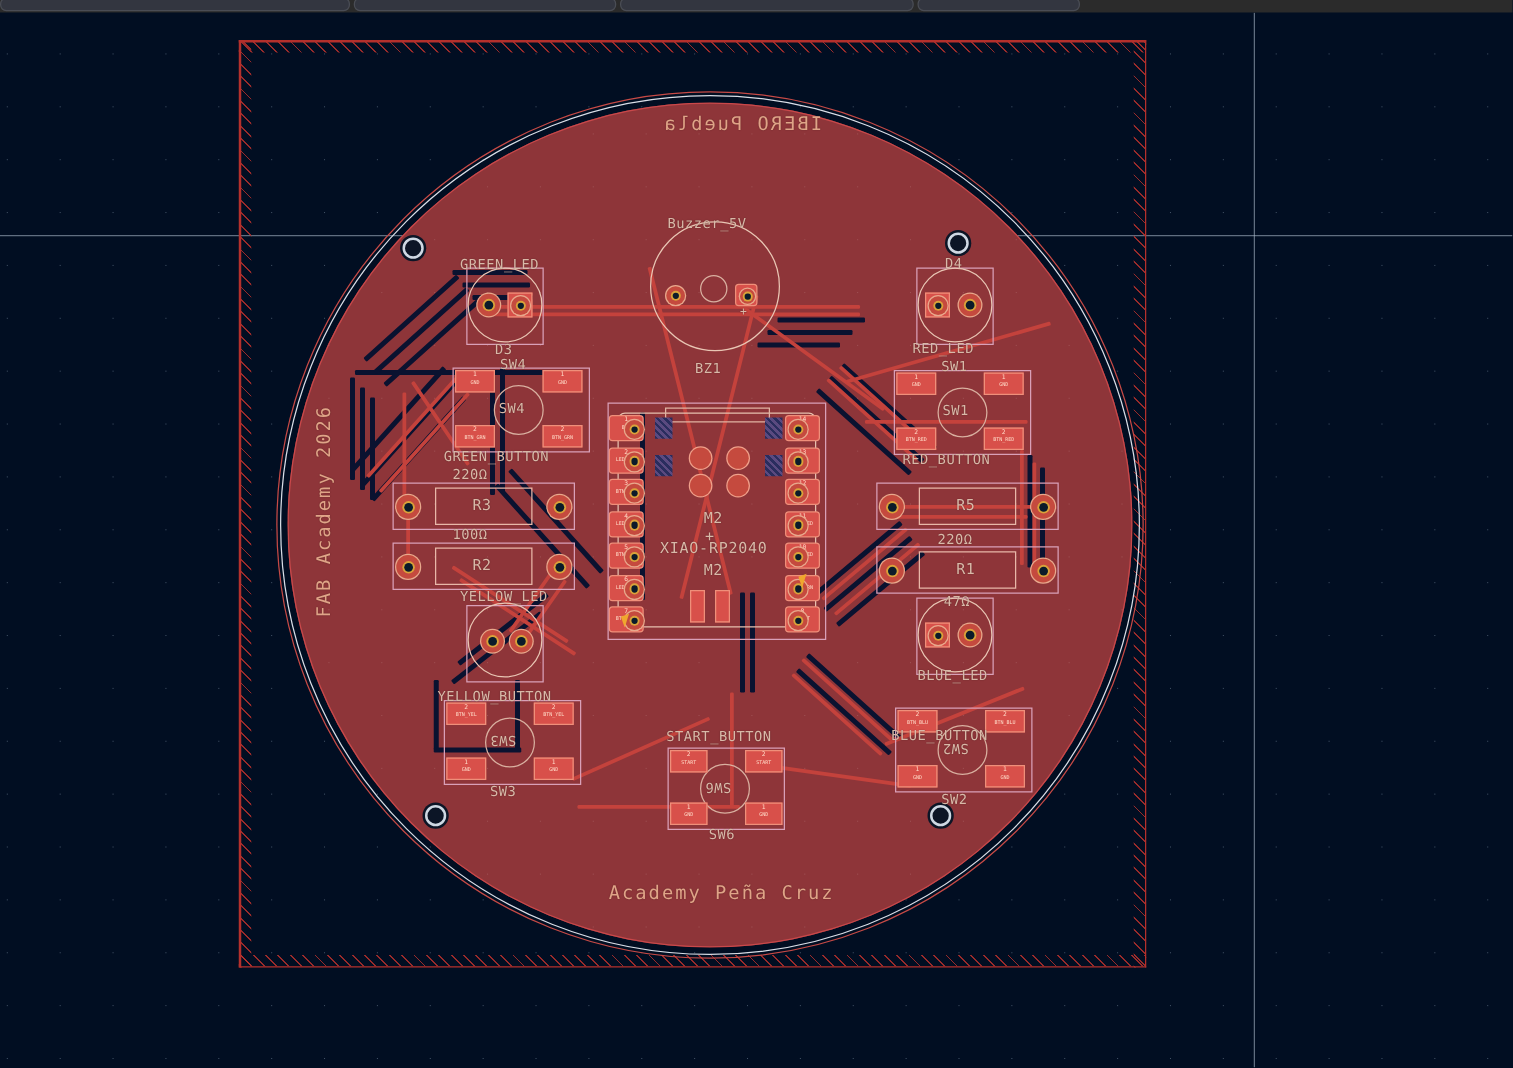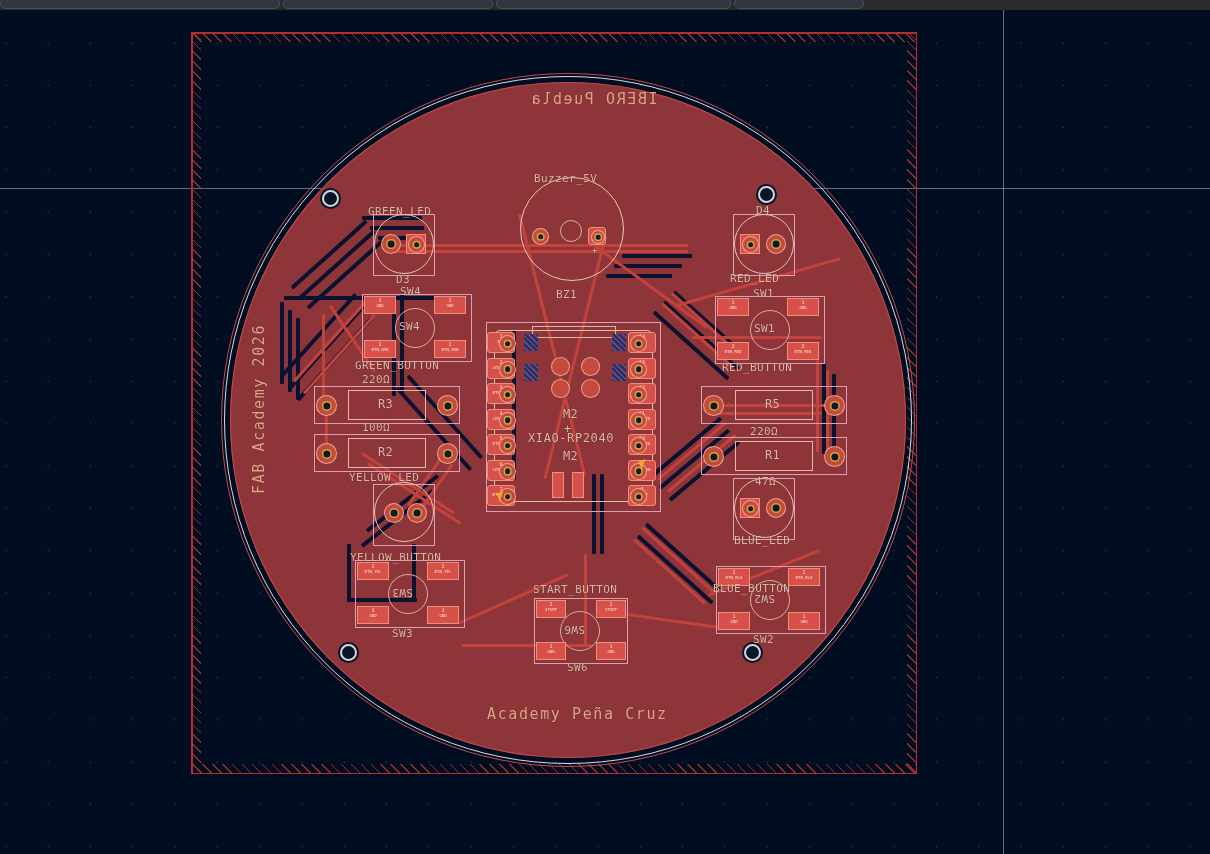--- a/index.html
+++ b/index.html
@@ -416,21 +416,21 @@
     <div class="silk" style="left:508px;top:199px">RED_LED</div>
 
     <div class="courtyard" style="left:151px;top:410px;width:62px;height:62px"></div>
     <div class="circ" style="left:152px;top:408px;width:60px;height:60px"></div>
     <div class="pad" style="left:163px;top:430px;width:18px;height:18px">
         <span class="hole"></span>
       </div>
     <div class="pad" style="left:186px;top:430px;width:18px;height:18px">
         <span class="hole"></span>
       </div>
-    <div class="silk" style="left:127px;top:398px">YELLOW_LED</div>
+    <div class="silk" style="left:146px;top:398px">YELLOW_LED</div>
 
     <div class="courtyard" style="left:511px;top:404px;width:62px;height:62px"></div>
     <div class="circ" style="left:512px;top:404px;width:60px;height:60px"></div>
     <div class="padsq" style="left:518px;top:424px;width:20px;height:20px">
         <div class="pad" style="left:2px;top:2px;width:15px;height:15px">
           <span class="hole"></span>
         </div>
       </div>
     <div class="pad" style="left:545px;top:425px;width:18px;height:18px">
         <span class="hole"></span>

